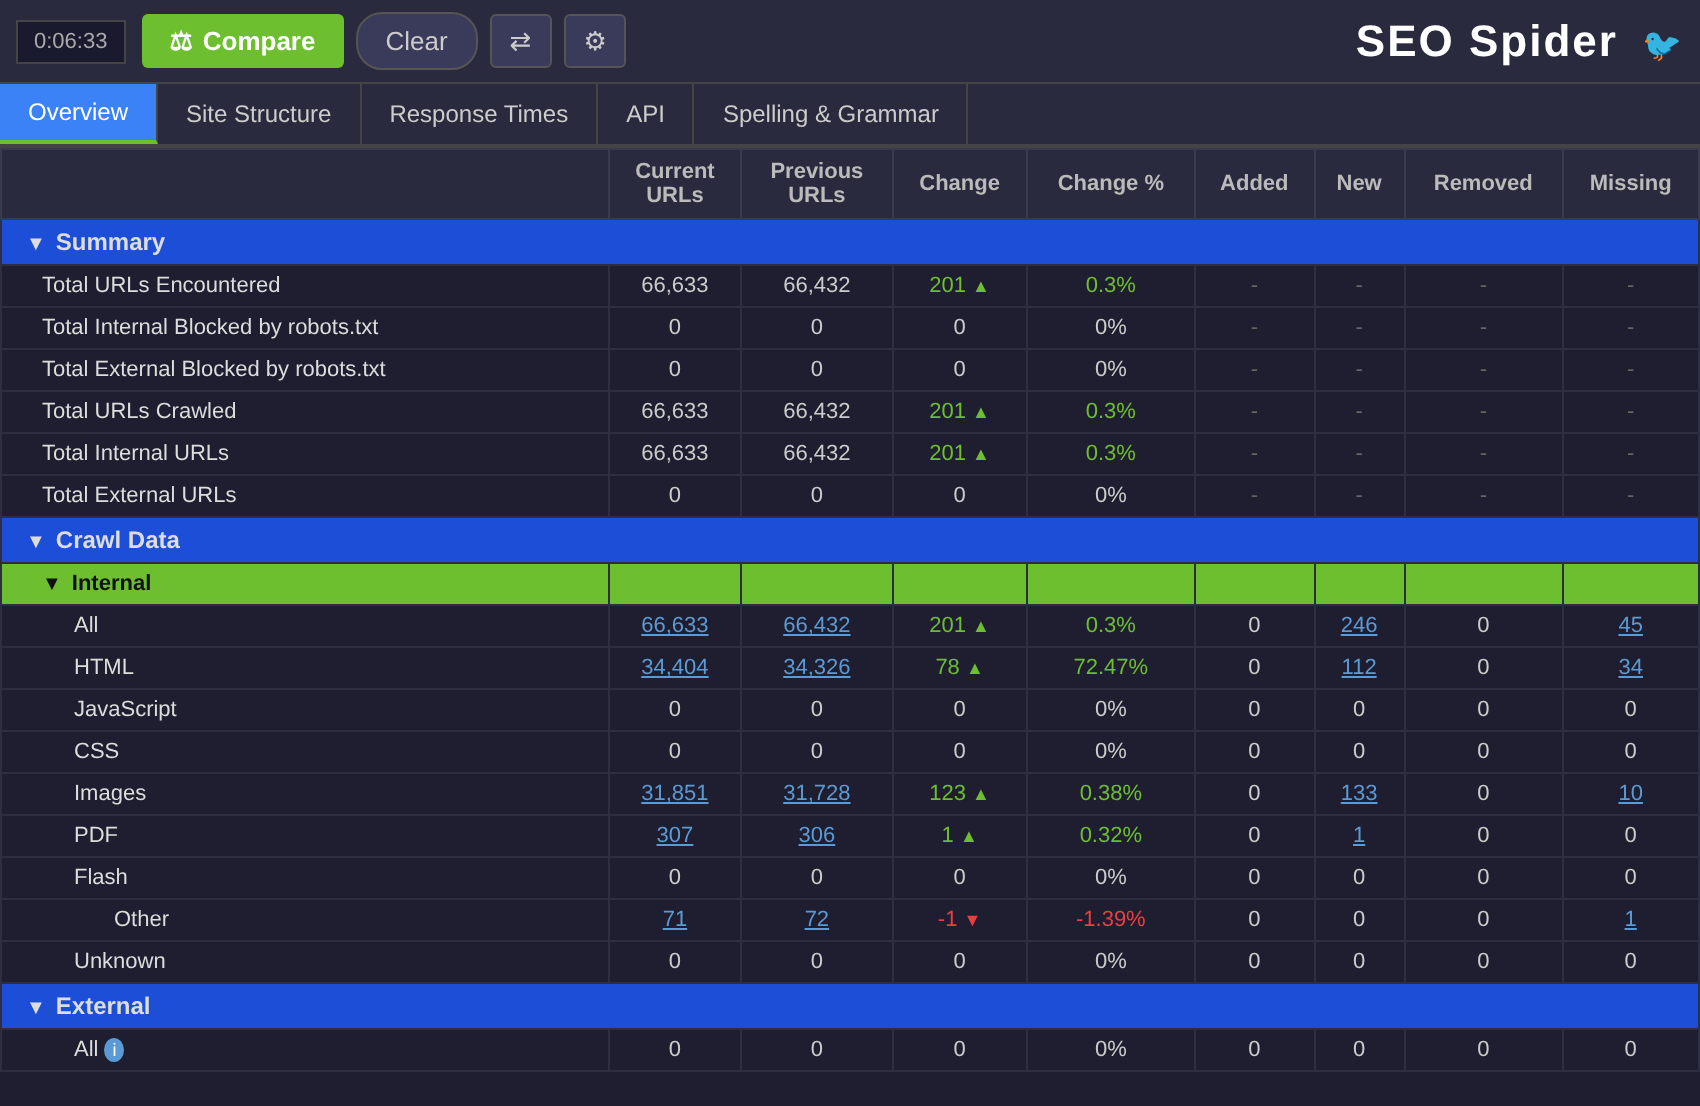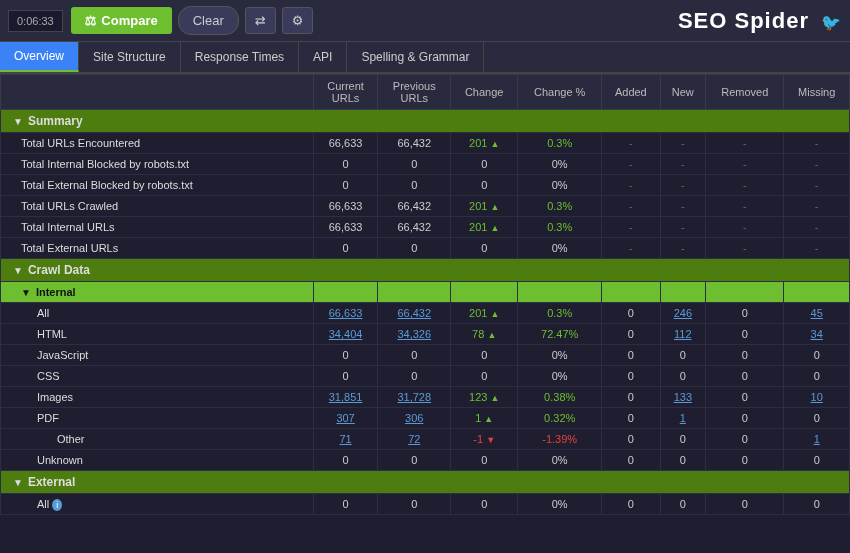--- a/index.html
+++ b/index.html
@@ -105,21 +105,21 @@
       width: 100%;
       border-collapse: collapse;
       font-size: 11px;
     }
     thead tr {
       background: #2a2a3e;
     }
     thead th {
       padding: 5px 6px;
       color: #bbb;
-      font-weight: normal;
+      font-weight: bold;
       text-align: center;
       border: 1px solid #3a3a4e;
       white-space: nowrap;
       font-size: 11px;
     }
     thead th.left { text-align: left; }
     thead th.first { min-width: 240px; text-align: left; }
 
     tbody tr {
       border-bottom: 1px solid #2e2e42;
@@ -132,21 +132,21 @@
       border: 1px solid #2e2e42;
       white-space: nowrap;
     }
     td.label-cell {
       text-align: left;
       color: #ddd;
     }
 
     
     tr.section-header td {
-      background: #4d7c0f;
+      background: #1d4ed8;
       color: #ddd;
       font-weight: bold;
       font-size: 12px;
       padding-left: 12px;
     }
     tr.sub-section-header td {
       background: #6dbf2f;
       color: #111;
       font-weight: bold;
     }
@@ -349,20 +349,31 @@
           <td class="link-blue">307</td>
           <td class="link-blue">306</td>
           <td><span class="green">1 <span style="color:#6dbf2f;font-size:9px">▲</span></span></td>
           <td><span class="pct-green">0.32%</span></td>
           <td>0</td>
           <td class="link-blue">1</td>
           <td>0</td>
           <td>0</td>
         </tr>
         <tr>
+          <td class="label-cell" style="padding-left:36px">Flash</td>
+          <td>0</td>
+          <td>0</td>
+          <td><span class="">0</span></td>
+          <td><span class="">0%</span></td>
+          <td>0</td>
+          <td>0</td>
+          <td>0</td>
+          <td>0</td>
+        </tr>
+        <tr>
           <td class="label-cell" style="padding-left:56px">Other</td>
           <td class="link-blue">71</td>
           <td class="link-blue">72</td>
           <td><span class="red">-1 <span style="color:#e84040;font-size:9px">▼</span></span></td>
           <td><span class="pct-red">-1.39%</span></td>
           <td>0</td>
           <td>0</td>
           <td>0</td>
           <td class="link-blue">1</td>
         </tr>

